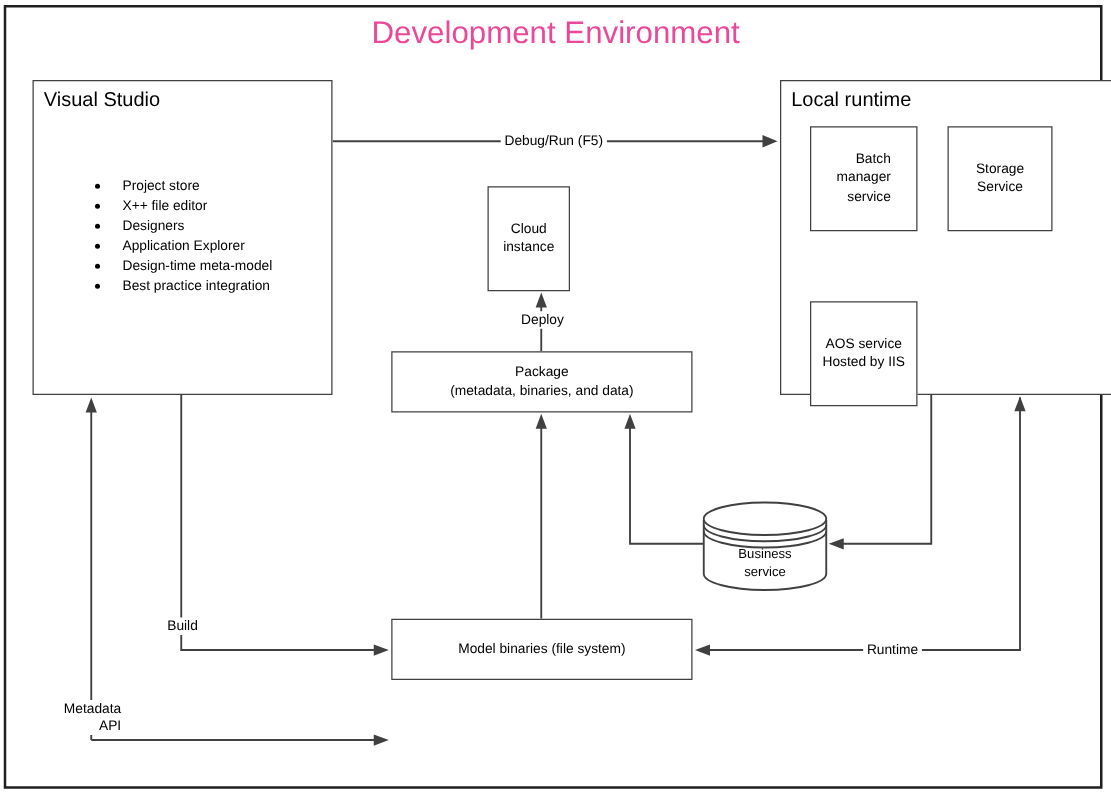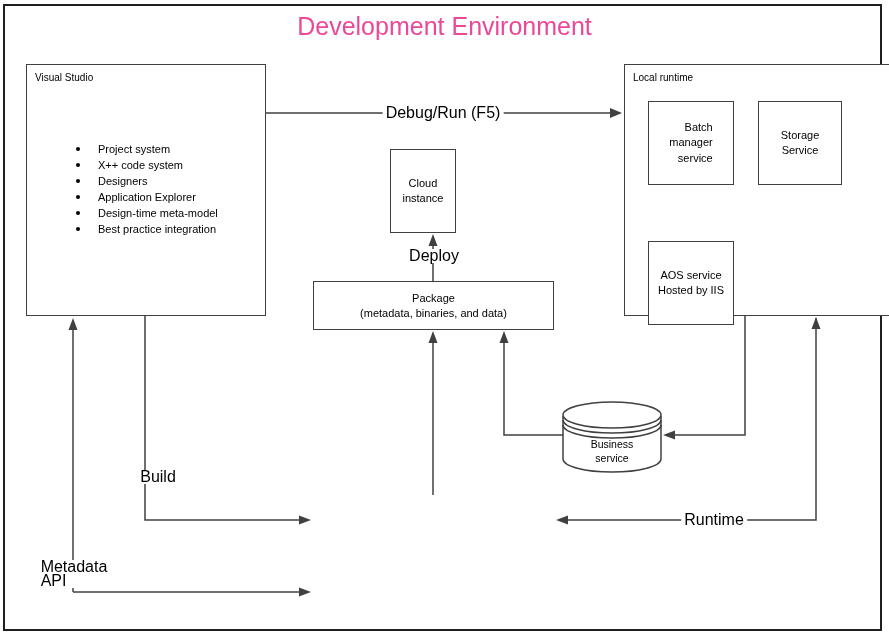--- a/index.html
+++ b/index.html
@@ -17,43 +17,43 @@
   }
   .overlay{position:absolute;left:0;top:0;width:889px;height:641px;}
   .box{
     position:absolute;background:#fff;border:1.5px solid var(--line,#404040);
     box-sizing:border-box;font-size:11px;color:#000;
   }
   .centered{display:flex;align-items:center;justify-content:center;text-align:center;line-height:15px;}
   .preline{white-space:pre-line;}
   .vs{left:26px;top:64px;width:240px;height:252px;}
   .lr{left:624px;top:64px;width:288px;height:252px;}
-  .box-label{position:absolute;left:8px;top:7px;font-size:10px;}
+  .box-label{position:absolute;left:8px;top:7px;font-size:16px;}
   .bullets{position:absolute;left:49px;top:76px;right:8px;}
   .bullet-row{display:flex;align-items:center;height:16px;}
   .dot{width:4px;height:4px;border-radius:50%;background:#000;margin-right:18px;flex:0 0 auto;}
   .bullet-text{font-size:11px;}
   .inner-batch{left:23px;top:36px;width:86px;height:84px;line-height:15.5px;text-align:right;}
   .inner-storage{left:133px;top:36px;width:84px;height:84px;line-height:15.5px;}
   .inner-aos{left:23px;top:145px;width:86px;height:84px;line-height:15.5px;margin-top:31px;}
   .cloud{left:390px;top:149px;width:66px;height:84px;line-height:15.5px;}
   .package{left:313px;top:281px;width:241px;height:49px;}
   .binaries{left:313px;top:495px;width:241px;height:49px;}
   .store{left:313px;top:567px;width:241px;height:49px;}
   .db-label{
     position:absolute;left:612px;top:451px;transform:translate(-50%,-50%);
     font-size:10.5px;text-align:center;line-height:13.5px;color:#000;
   }
   .line-label{
     position:absolute;transform:translate(-50%,-50%);background:#fff;
-    font-size:16px;line-height:14px;padding:0 3px;text-align:left;color:#000;white-space:nowrap;
+    font-size:11px;line-height:14px;padding:0 3px;text-align:right;color:#000;white-space:nowrap;
   }
   .lbl-debug{left:443px;top:113px;}
   .lbl-deploy{left:434px;top:256px;}
-  .lbl-build{left:146px;top:477px;margin-left:12px;}
+  .lbl-build{left:146px;top:501px;}
   .lbl-metadata{left:74px;top:574px;white-space:pre-line;}
   .lbl-runtime{left:714px;top:520px;}
 </style>
 </head>
 <body>
 
 <div class="canvas">
 
   <div class="outer-border"></div>
 
@@ -91,25 +91,25 @@
       <polygon points="73,318 68.5,330 77.5,330"></polygon>
       <polygon points="311,592 299,587.5 299,596.5"></polygon>
     </g>
   </svg>
 
   <div class="box vs">
     <div class="box-label">Visual Studio</div>
     <div class="bullets">
       <div class="bullet-row">
         <span class="dot"></span>
-        <span class="bullet-text">Project system</span>
+        <span class="bullet-text">Project store</span>
       </div>
       <div class="bullet-row">
         <span class="dot"></span>
-        <span class="bullet-text">X++ code system</span>
+        <span class="bullet-text">X++ file editor</span>
       </div>
       <div class="bullet-row">
         <span class="dot"></span>
         <span class="bullet-text">Designers</span>
       </div>
       <div class="bullet-row">
         <span class="dot"></span>
         <span class="bullet-text">Application Explorer</span>
       </div>
       <div class="bullet-row">
@@ -133,20 +133,21 @@
     <div class="box centered preline inner-aos">AOS service
 Hosted by IIS</div>
   </div>
 
   <div class="box centered preline cloud">Cloud
 instance</div>
 
   <div class="box centered preline package">Package
 (metadata, binaries, and data)</div>
 
+  <div class="box centered binaries">Model binaries (file system)</div>
 
 
   <div class="db-label preline">Business
 service</div>
 
   <div class="line-label lbl-debug">Debug/Run (F5)</div>
   <div class="line-label lbl-deploy">Deploy</div>
   <div class="line-label lbl-build">Build</div>
   <div class="line-label lbl-metadata">Metadata
 API</div>

